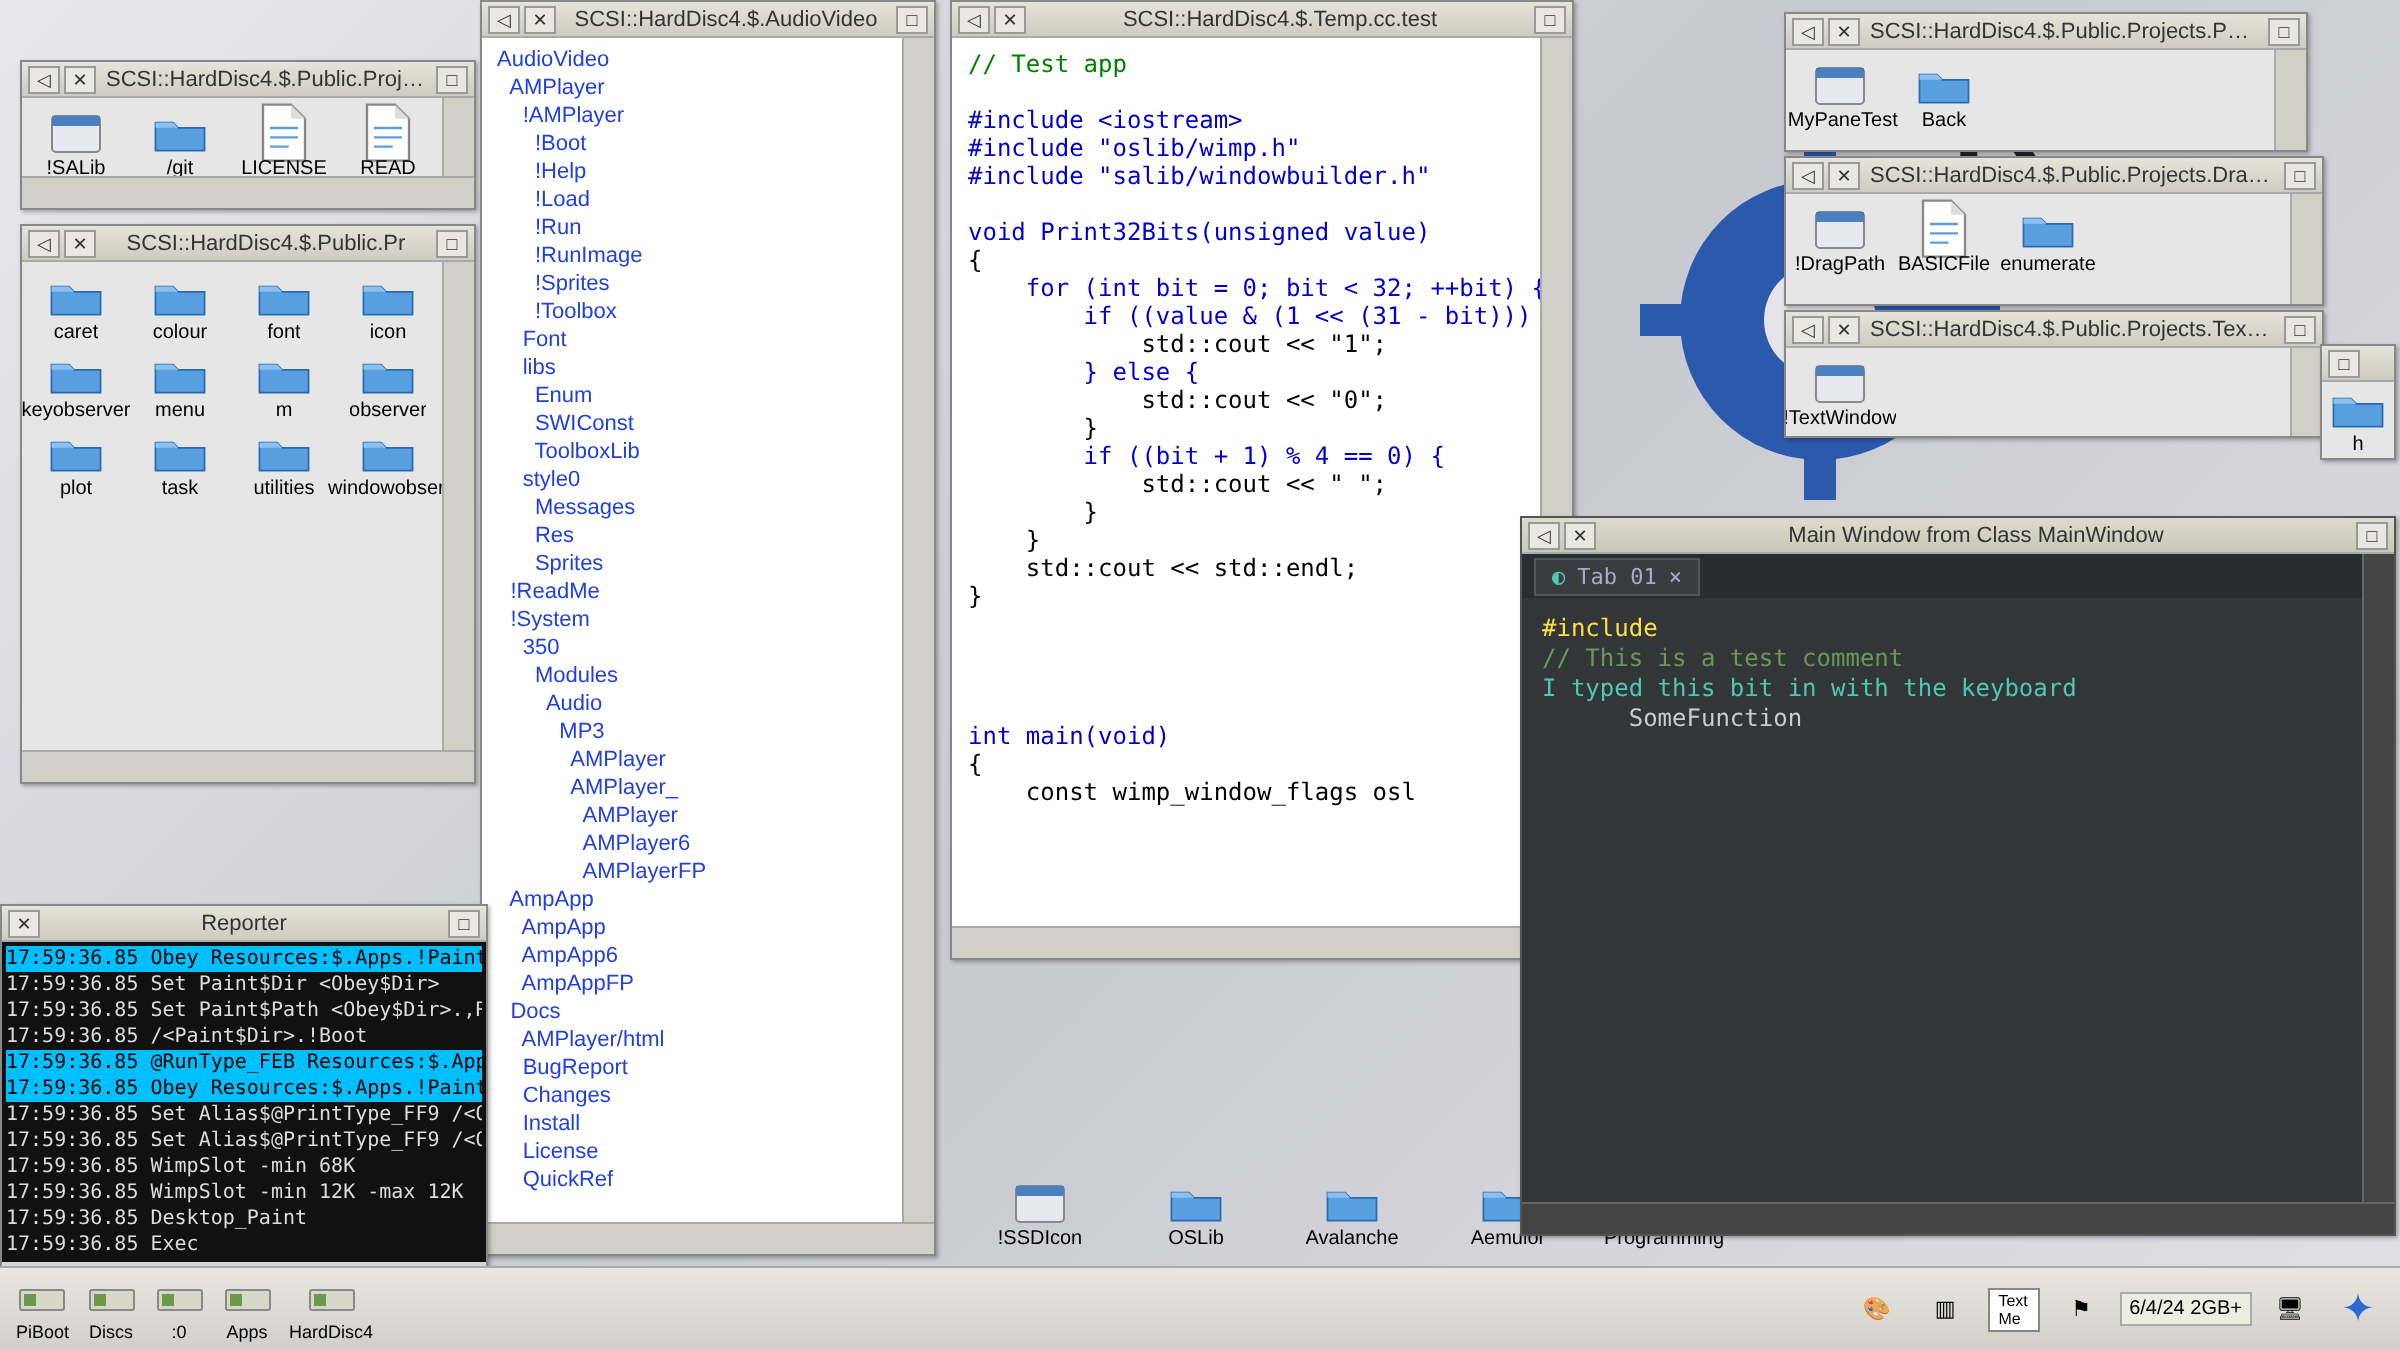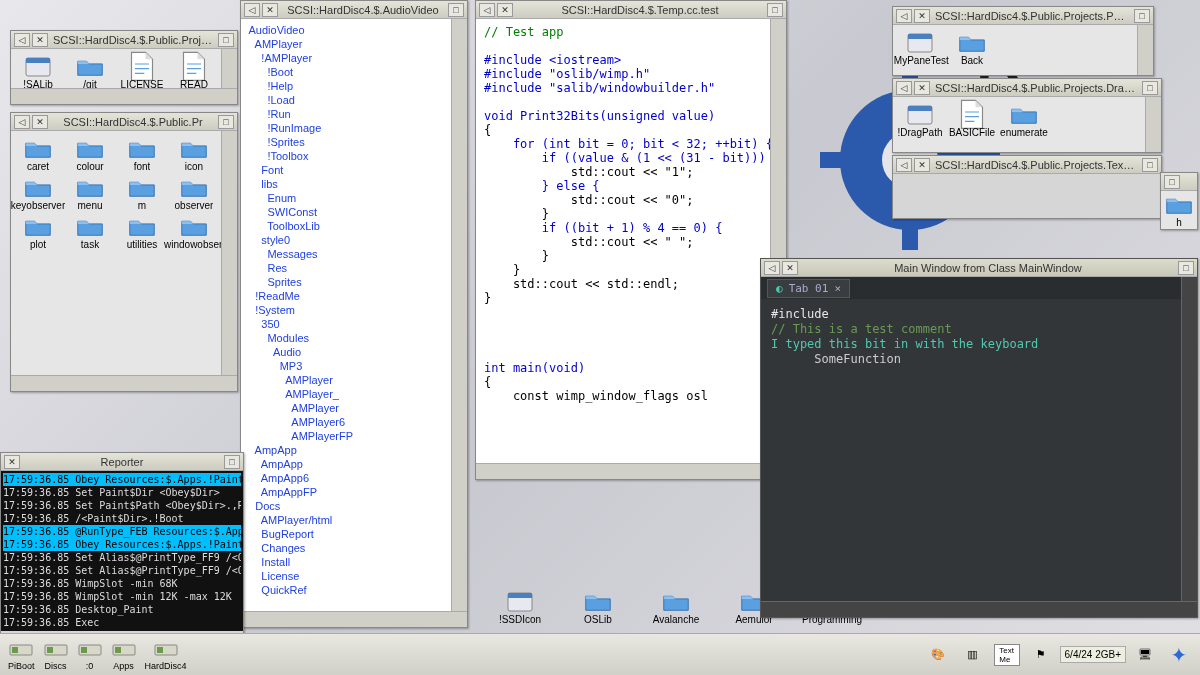--- a/index.html
+++ b/index.html
@@ -17,21 +17,21 @@
   .filer-icon { width:28px; height:22px; margin-bottom:2px; display:flex; align-items:center; justify-content:center; }
   .filer-label { font-size:10px; text-align:center; white-space:nowrap; overflow:hidden; max-width:60px; }
   .treeview { padding:4px 2px; background:#fff; height:100%; overflow:auto; line-height:14px; color:#2040e0; }
   .tree-line { white-space:pre; cursor:pointer; }
   .codeview { padding:6px 8px; background:#fff; height:100%; overflow:hidden; font-family:Consolas,Menlo,monospace; font-size:12px; color:#000; line-height:14px; white-space:pre; }
   .kw { color:#0000cc; } .cmt { color:#008000; }
   .dark-editor { background:#333639; color:#ccc; font-family:Consolas,Menlo,monospace; font-size:12px; height:100%; overflow:hidden; }
   .dark-tabs { background:#2a2d30; height:22px; display:flex; align-items:center; padding-left:6px; color:#aac; }
   .dark-tab { padding:2px 8px; background:#3a3d40; border:1px solid #555; font-size:11px; display:flex; align-items:center; gap:6px; }
   .dark-code { padding:8px 10px; white-space:pre; line-height:15px; }
-  .dorange { color:#e5e5e5; } .dgreenc { color:#6a9955; } .dcyan { color:#4ec9b0; }
+  .dorange { color:#fde047; } .dgreenc { color:#6a9955; } .dcyan { color:#4ec9b0; }
   .reporter { position:absolute; border:1px solid #888; background:#d6d6d6; }
   .reporter .titlebar { background:linear-gradient(#e4e4d8,#ccccc0); }
   .reporter-body { background:#111; font-family:Consolas,monospace; font-size:10px; line-height:13px; color:#ddd; padding:2px; }
   .rline { white-space:pre; overflow:hidden; }
   .rline.hi { background:#00bfff; color:#000; }
   .iconbar { position:absolute; left:0; right:0; bottom:0; height:42px; background:linear-gradient(#e8e8e0,#d0d0c8); border-top:1px solid #aaa; display:flex; align-items:center; padding:0 6px; }
   .ib-left,.ib-right { display:flex; align-items:center; gap:4px; }
   .ib-right { margin-left:auto; }
   .ib-item { display:flex; flex-direction:column; align-items:center; cursor:pointer; padding:0 2px; }
   .ib-icon { width:26px; height:22px; display:flex; align-items:center; justify-content:center; }
@@ -423,20 +423,34 @@
     </div>
 </div>
 
 <div class="window" style="left:892px;top:155px;width:270px;height:64px">
   <div class="titlebar">
       <span class="tbtn">◁</span>
       <span class="tbtn">✕</span>
       <span class="ttitle">SCSI::HardDisc4.$.Public.Projects.TextWindow</span>
       <span class="tbtn">□</span>
     </div>
+  <div class="wbody">
+      <div class="wcontent filer-grid" id="grid-txt">
+        <div class="filer-item">
+          <div class="filer-icon">
+            <svg viewBox="0 0 28 24">
+              <rect x="2" y="4" width="24" height="18" rx="2" fill="#e8e8f0" stroke="#888"></rect>
+              <rect x="2" y="4" width="24" height="5" fill="#4a80c0"></rect>
+            </svg>
+          </div>
+          <div class="filer-label">!TextWindow</div>
+        </div>
+      </div>
+      <div class="scrollbar-v"></div>
+    </div>
 </div>
 
 <div class="window" style="left:1160px;top:172px;width:38px;height:58px">
   <div class="titlebar">
       <span class="tbtn">□</span>
     </div>
   <div class="wbody">
       <div class="wcontent filer-grid" id="grid-h" style="padding:2px">
         <div class="filer-item">
           <div class="filer-icon">

